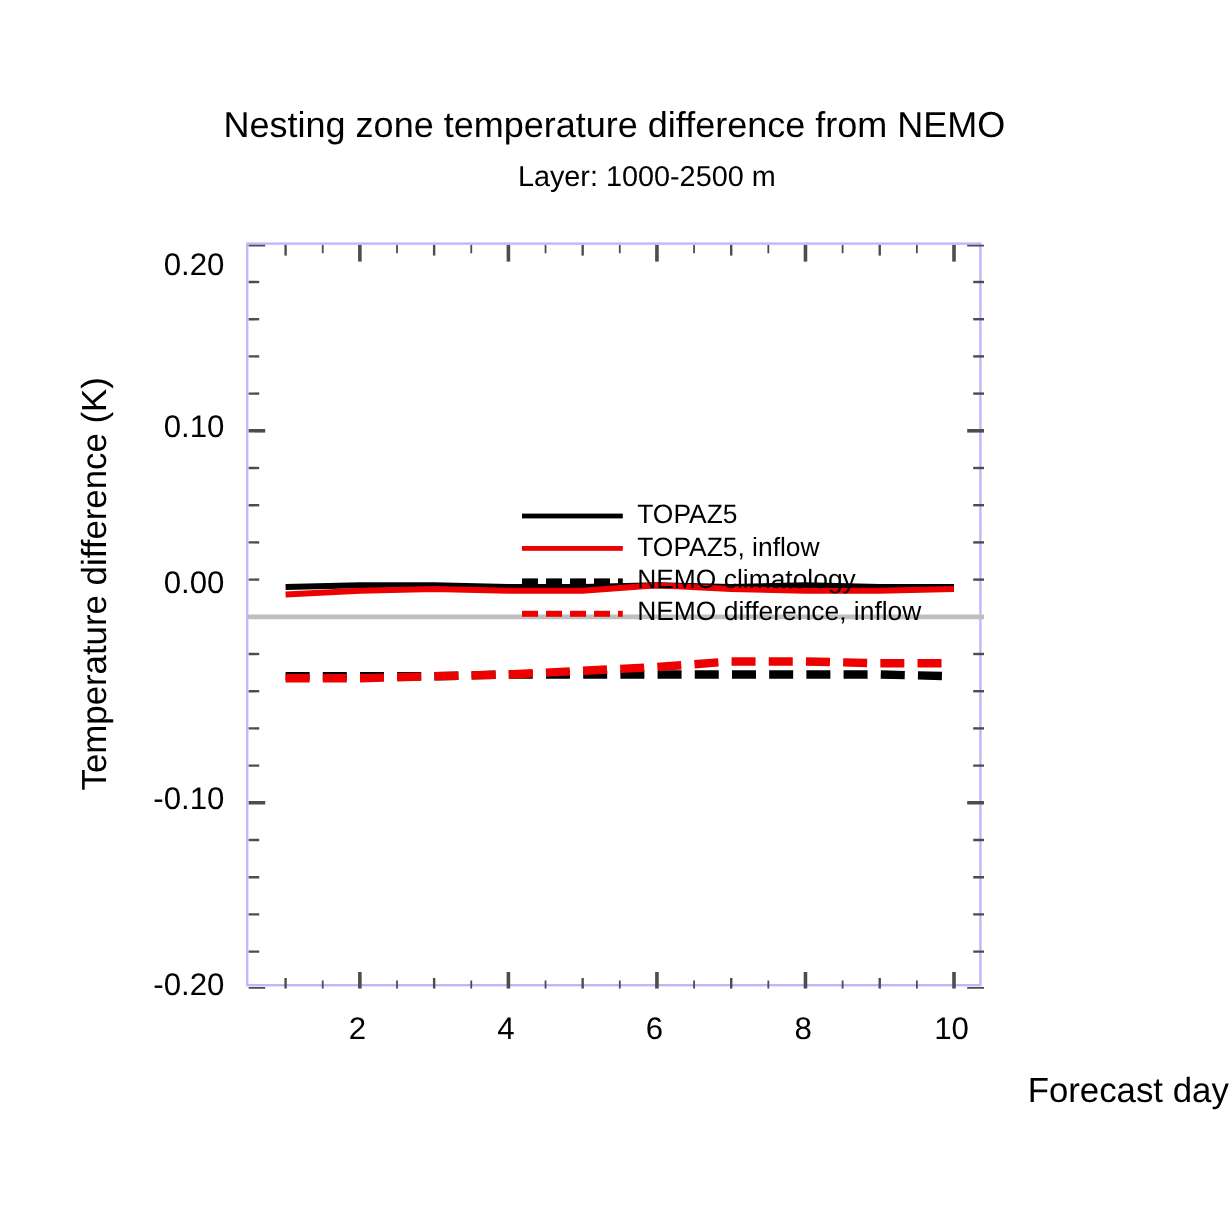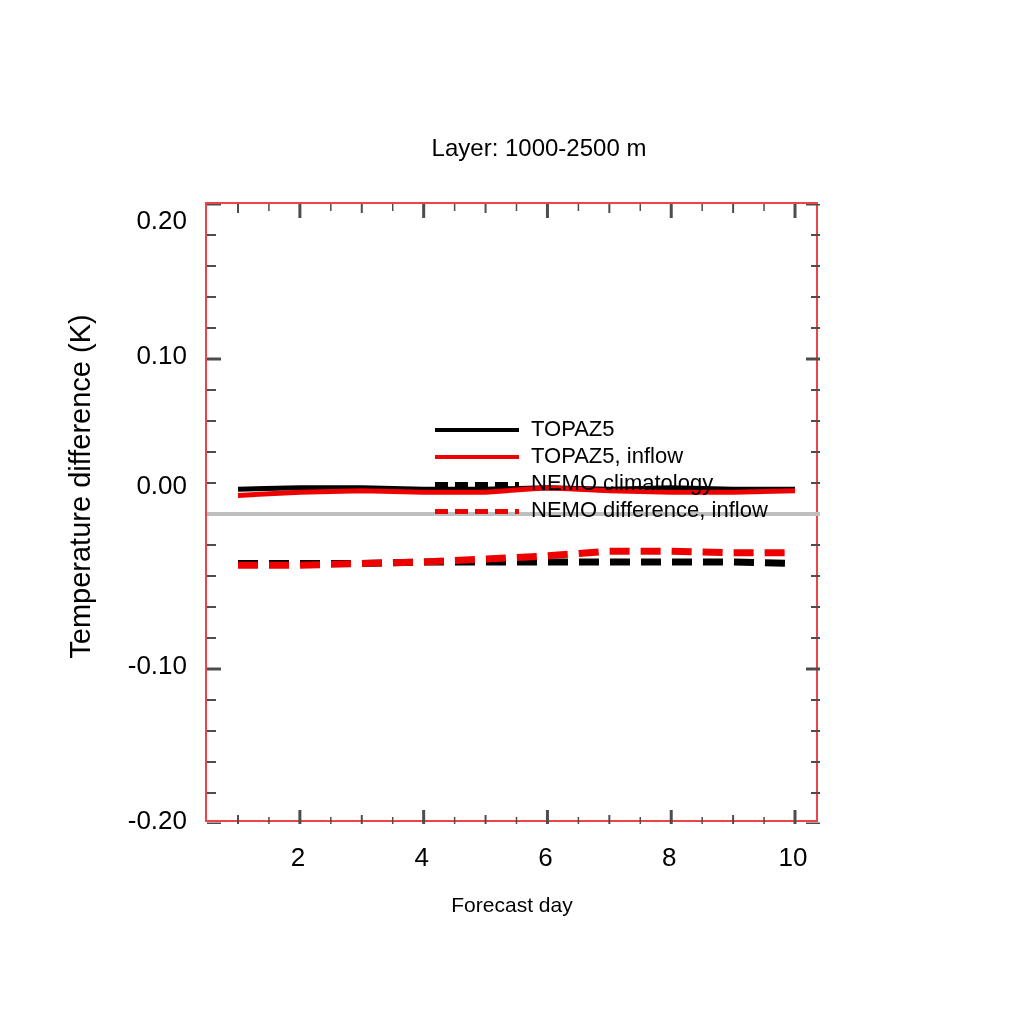--- a/index.html
+++ b/index.html
@@ -8,25 +8,25 @@
   #root{position:relative;width:1024px;height:1024px;}
 
   .title-main{position:absolute;left:0;top:88px;width:1024px;text-align:center;
       font-size:30px;letter-spacing:0px;color:#000;white-space:nowrap;}
   .title-sub{position:absolute;left:0;top:134px;width:1024px;text-align:center;
       font-size:24px;color:#000;white-space:nowrap;padding-left:27px;}
 
   .ylabel{position:absolute;left:-180px;top:470px;width:520px;text-align:center;
       font-size:29px;transform:rotate(-90deg);transform-origin:center center;
       white-space:nowrap;}
-  .xlabel{position:absolute;left:0;top:893px;width:1024px;text-align:center;
-      font-size:21px;white-space:nowrap;}
+  .xlabel{position:absolute;left:0;top:893px;width:1024px;text-align:right;
+      font-size:29px;white-space:nowrap;}
 
   #plot{position:absolute;left:205px;top:202px;width:613px;height:620px;
-        border:2px solid #ef4444;box-sizing:border-box;background:transparent;}
+        border:2px solid #c4b5fd;box-sizing:border-box;background:transparent;}
   #svg{position:absolute;left:0;top:0;}
 
   .ytick-label{position:absolute;right:0;text-align:right;font-size:26px;
       width:100px;white-space:nowrap;}
   .xtick-label{position:absolute;text-align:center;font-size:26px;width:60px;
       white-space:nowrap;}
 
   .legend{position:absolute;left:228px;top:212px;}
   .legend-row{position:relative;height:27px;}
   .legend-sample{position:absolute;left:0;top:12px;width:84px;height:4px;}
@@ -34,20 +34,21 @@
   .ls-solid-black{background:#000;}
   .ls-solid-red{background:#ee0000;}
   .ls-dash-black{background:repeating-linear-gradient(to right,#000 0 13px,transparent 13px 20px);height:5px;}
   .ls-dash-red{background:repeating-linear-gradient(to right,#ee0000 0 13px,transparent 13px 20px);height:5px;}
 </style>
 </head>
 <body>
 
 <div id="root">
 
+  <div class="title-main">Nesting zone temperature difference from NEMO</div>
   <div class="title-sub">Layer: 1000-2500 m</div>
 
   <div class="ylabel">Temperature difference (K)</div>
   <div class="xlabel">Forecast day</div>
 
   <div id="ytick-labels">
       <div class="ytick-label" style="left: 87px; top: 185px; margin-top: 20px;">0.20</div>
       <div class="ytick-label" style="left: 87px; top: 340px;">0.10</div>
       <div class="ytick-label" style="left: 87px; top: 470px;">0.00</div>
       <div class="ytick-label" style="left: 87px; top: 650px;">-0.10</div>

